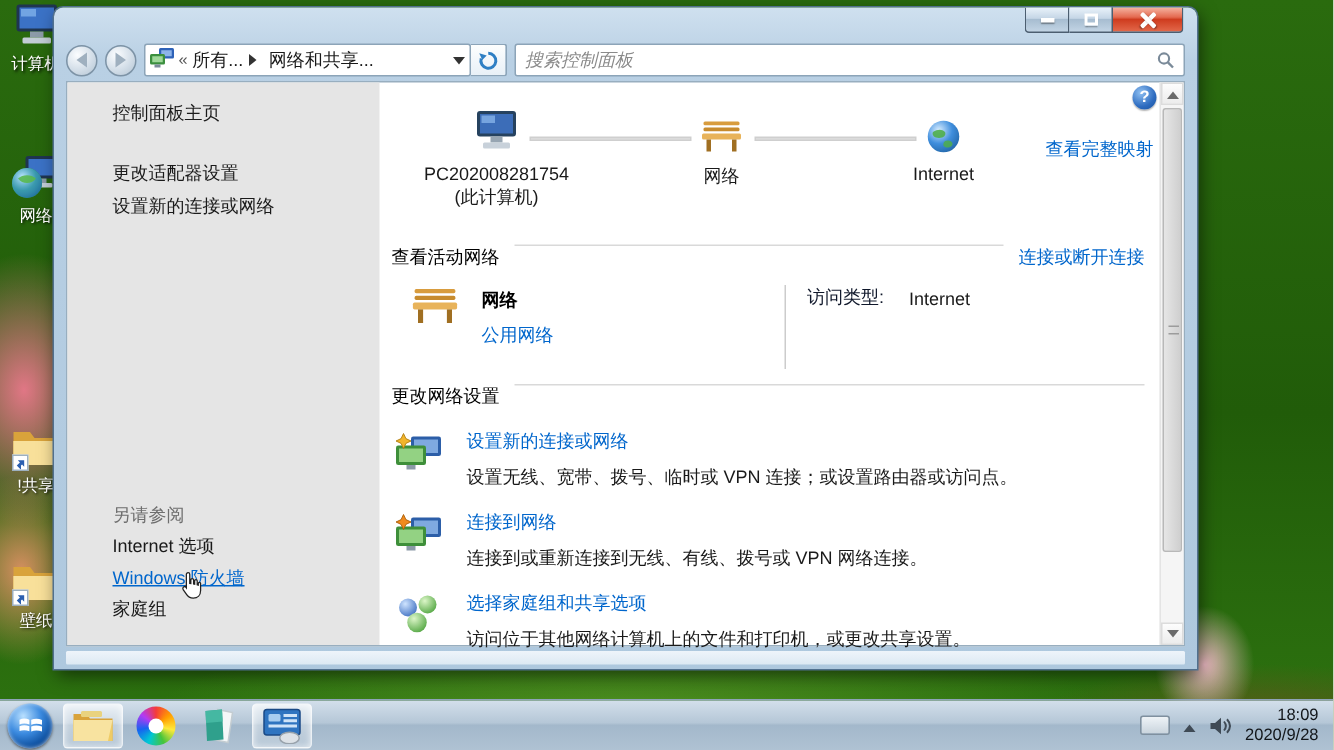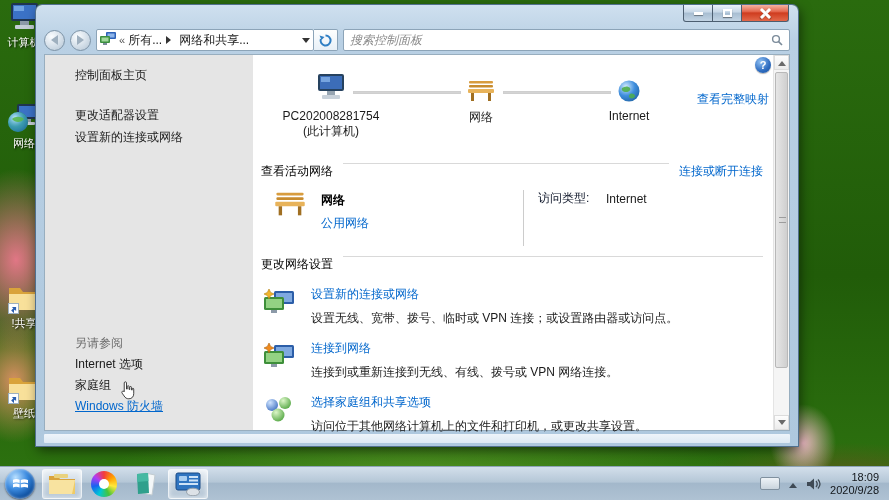--- a/index.html
+++ b/index.html
@@ -276,22 +276,22 @@
 
     <div class="content">
 
       <div class="sidebar">
         <div class="sb-home">控制面板主页</div>
         <div class="sb-link">更改适配器设置</div>
         <div class="sb-link">设置新的连接或网络</div>
         <div class="sb-bottom">
           <div class="sb-seealso">另请参阅</div>
           <div class="sb-blink">Internet 选项</div>
+          <div class="sb-blink hot">Windows 防火墙</div>
           <div class="sb-blink">家庭组</div>
-          <div class="sb-blink hot">Windows 防火墙</div>
         </div>
       </div>
 
       <div class="main">
         <div class="help-btn">
             <span>?</span>
           </div>
         <span class="link full-map">查看完整映射</span>
 
         <div class="map">

